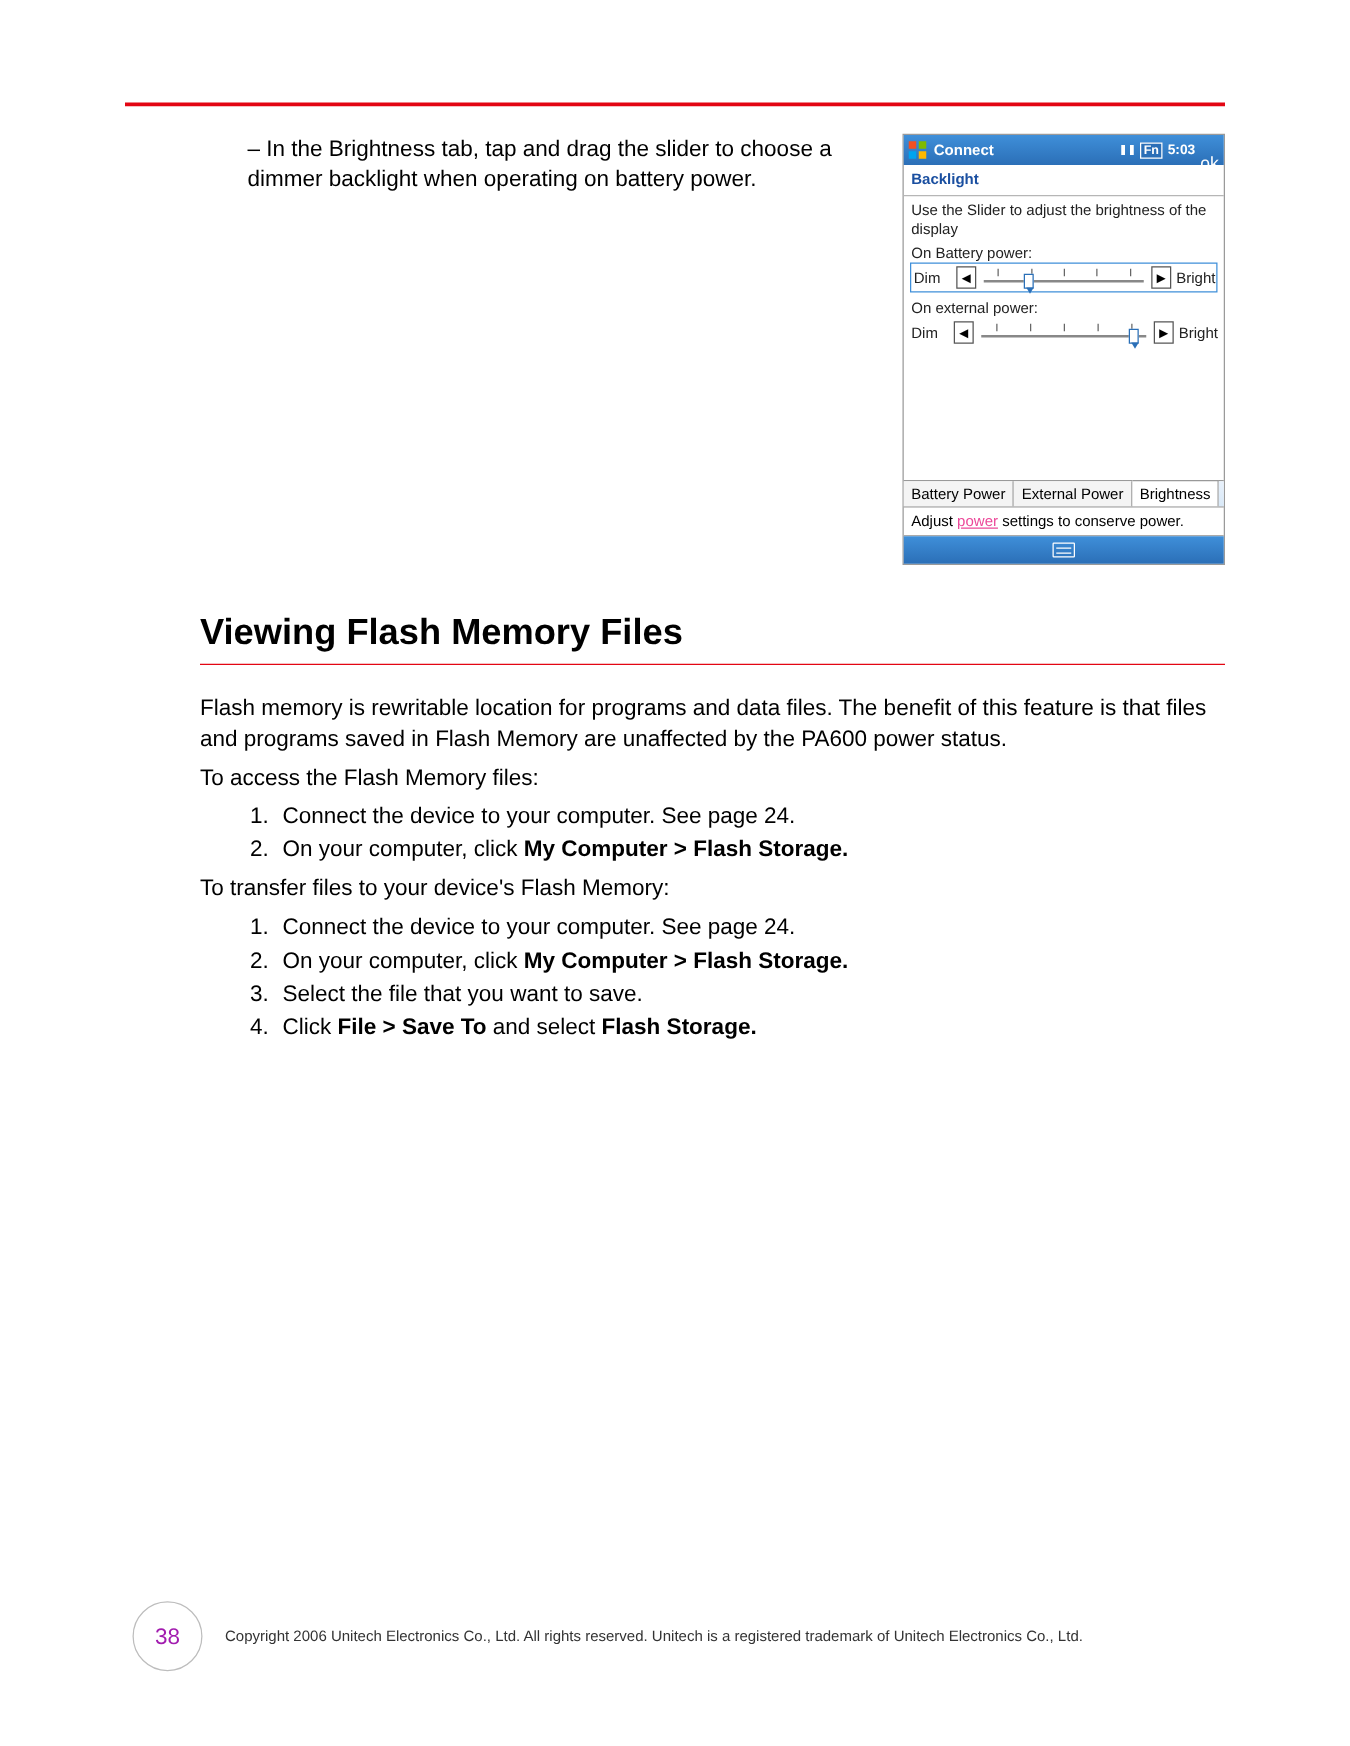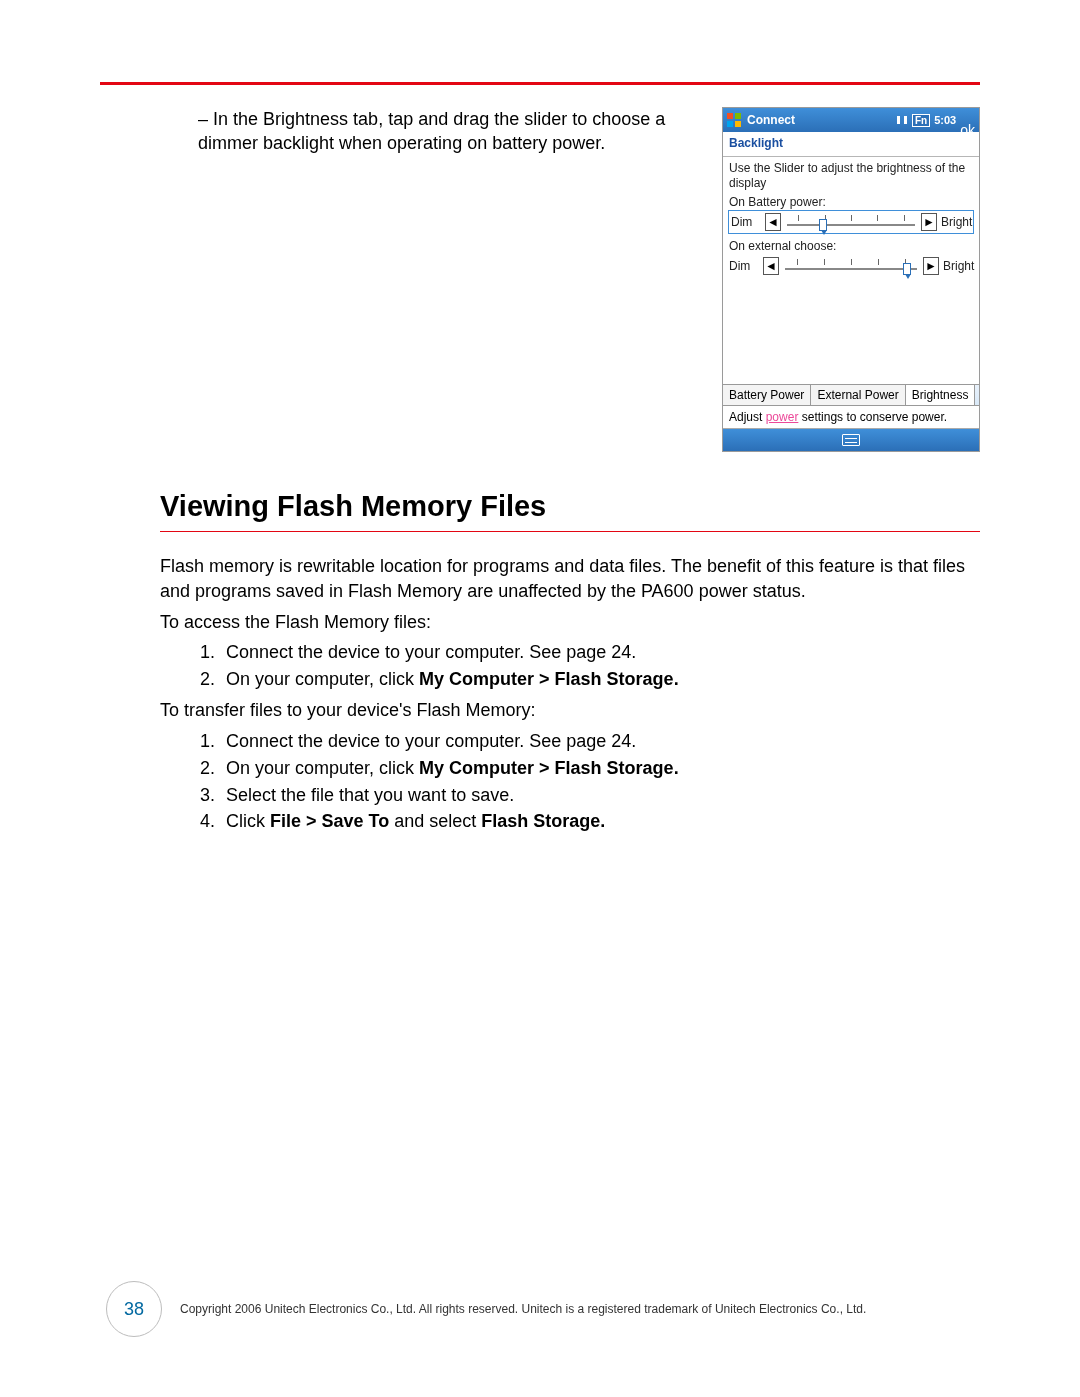--- a/index.html
+++ b/index.html
@@ -161,21 +161,21 @@
     left:0; right:0;
     bottom:60px;
     padding: 0 100px;
     display:flex;
     align-items:center;
     gap: 18px;
   }
   .page-no-circle {
     width:56px; height:56px; border:1px solid #bdbdbd; border-radius:50%;
     display:flex; align-items:center; justify-content:center;
-    font-size:18px; color:#0369a1; margin-left:6px;
+    font-size:18px; color:#a21caf; margin-left:6px;
   }
   .copyright {
     flex:1; font-size:12px; color:#333;
   }
 </style>
 </head>
 <body>
 
 <div class="page">
   <div class="red-rule"></div>
@@ -216,21 +216,21 @@
             <div class="tick" style="left:30%"></div>
             <div class="tick" style="left:50%"></div>
             <div class="tick" style="left:70%"></div>
             <div class="tick" style="left:90%"></div>
             <div class="thumb" style="left:26%"></div>
           </div>
           <span class="arrow-btn">►</span>
           <span class="end right">Bright</span>
         </div>
 
-        <div class="pwr-label">On external choose:</div>
+        <div class="pwr-label">On external power:</div>
         <div class="slider-row">
           <span class="end">Dim</span>
           <span class="arrow-btn">◄</span>
           <div class="slider">
             <div class="track"></div>
             <div class="tick" style="left:10%"></div>
             <div class="tick" style="left:30%"></div>
             <div class="tick" style="left:50%"></div>
             <div class="tick" style="left:70%"></div>
             <div class="tick" style="left:90%"></div>

